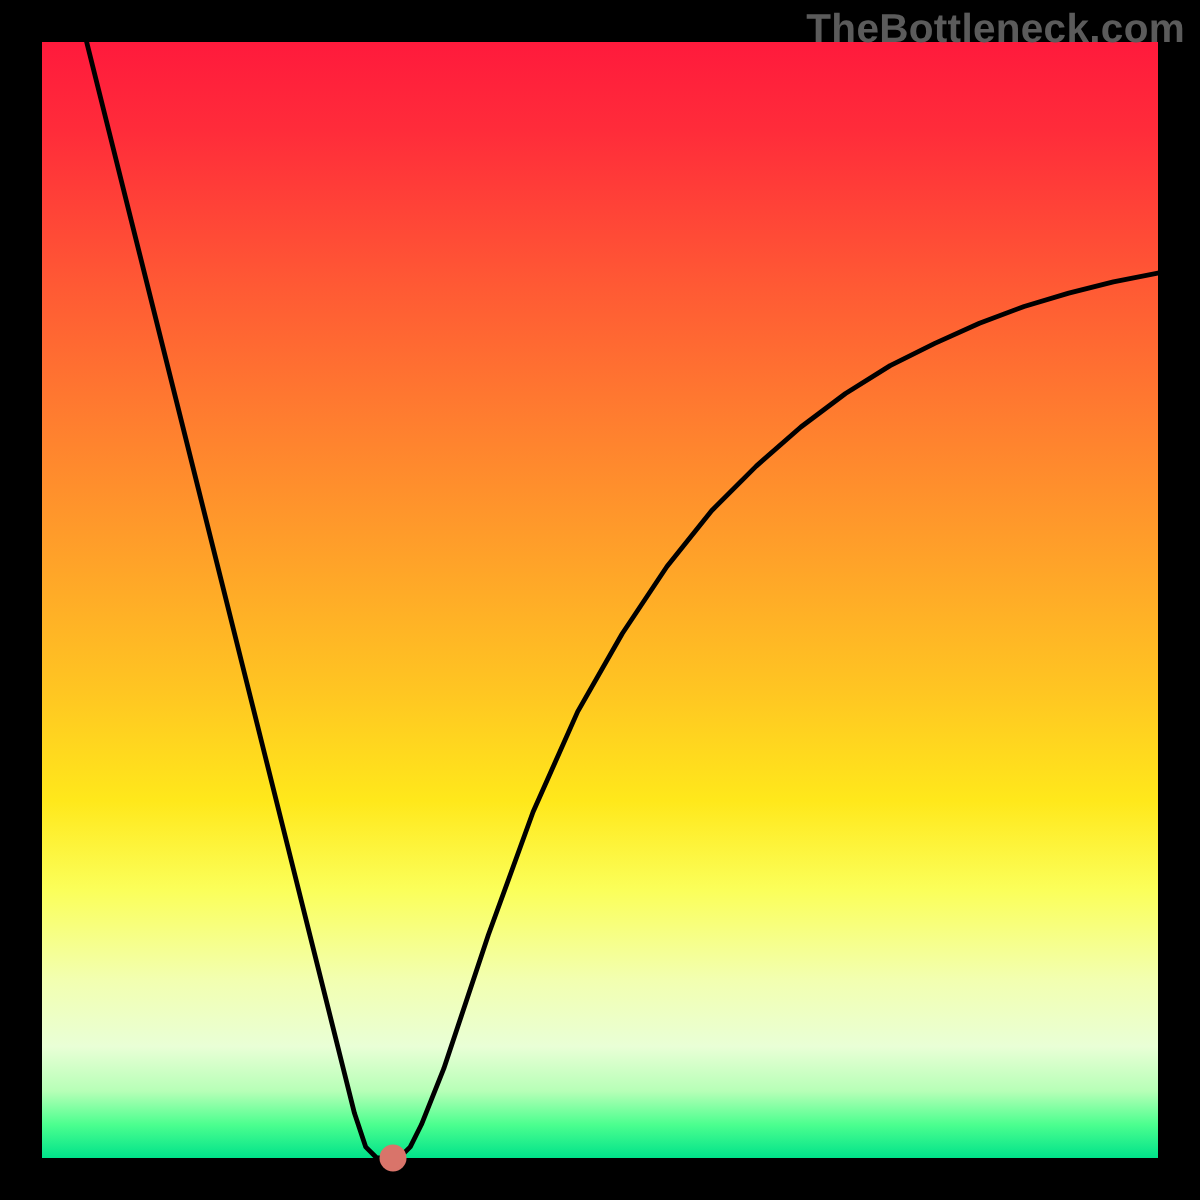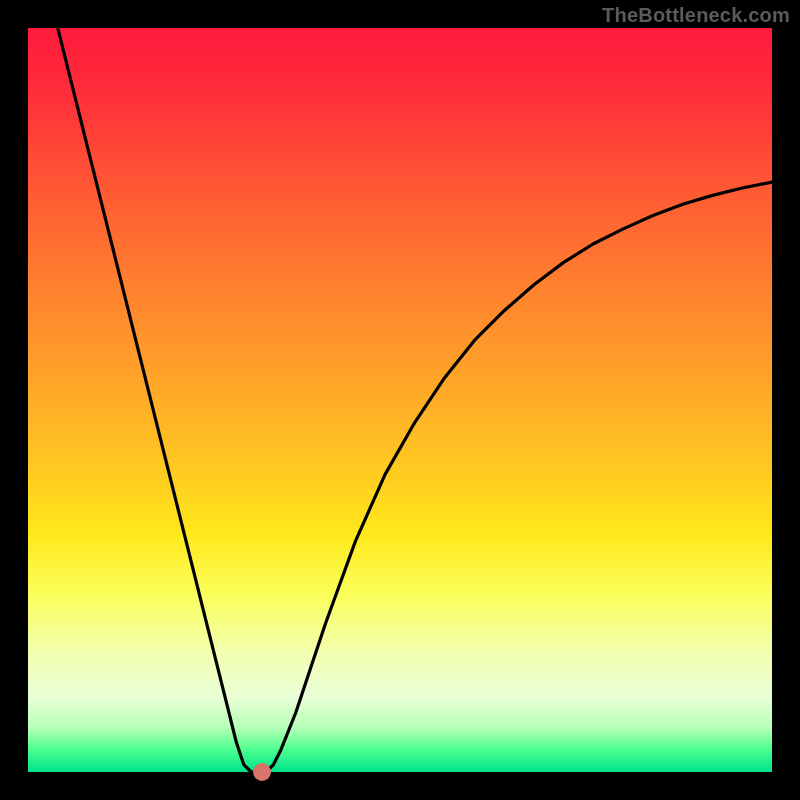--- a/index.html
+++ b/index.html
@@ -15,21 +15,21 @@
     position: relative;
     width: 800px;
     height: 800px;
     background: #000;
   }
   .watermark {
     position: absolute;
     top: 4px;
     right: 10px;
     color: #5b5b5b;
-    font-size: 20px;
+    font-size: 27px;
     font-weight: 600;
     letter-spacing: 0.2px;
     z-index: 5;
   }
   .plot-bg {
     position: absolute;
     left: 28px;
     top: 28px;
     width: 744px;
     height: 744px;

